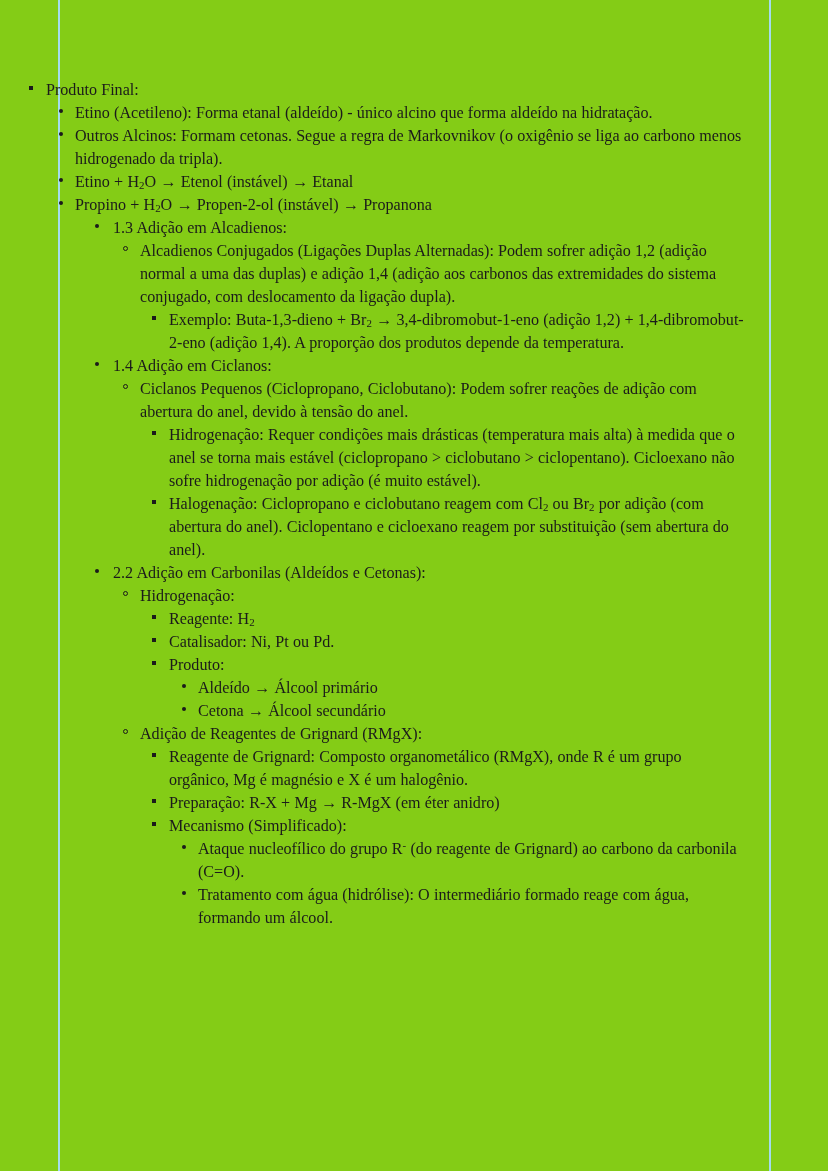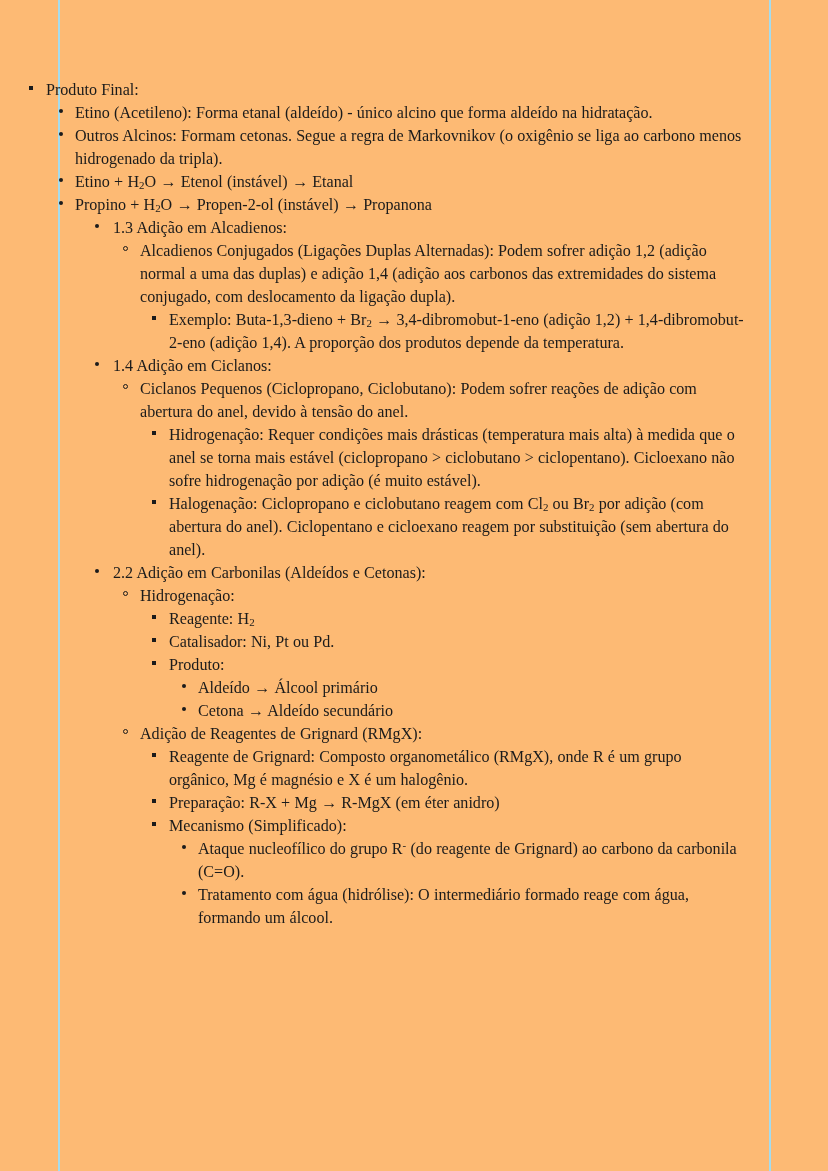--- a/index.html
+++ b/index.html
@@ -6,21 +6,21 @@
   html, body {
     margin: 0;
     padding: 0;
     background: #ffffff;
   }
 
   .page {
     position: relative;
     width: 828px;
     height: 1171px;
-    background: #fdba74;
+    background: #84cc16;
     overflow: hidden;
     box-sizing: border-box;
     font-family: "Liberation Serif", "DejaVu Serif", serif;
     color: #1b1b1b;
   }
 
   
   .edge-rule {
     position: absolute;
     top: 0;
@@ -192,21 +192,21 @@
                 <li class="node lvl3">
                   <div class="line"><span class="marker square"></span><span>Catalisador: Ni, Pt ou Pd.</span></div>
                 </li>
                 <li class="node lvl3">
                   <div class="line"><span class="marker square"></span><span>Produto:</span></div>
                   <ul>
                     <li class="node lvl4">
                       <div class="line"><span class="marker disc"></span><span>Aldeído → Álcool primário</span></div>
                     </li>
                     <li class="node lvl4">
-                      <div class="line"><span class="marker disc"></span><span>Cetona → Aldeído secundário</span></div>
+                      <div class="line"><span class="marker disc"></span><span>Cetona → Álcool secundário</span></div>
                     </li>
                   </ul>
                 </li>
               </ul>
             </li>
             <li class="node lvl2">
               <div class="line"><span class="marker circle"></span><span>Adição de Reagentes de Grignard (RMgX):</span></div>
               <ul>
                 <li class="node lvl3">
                   <div class="line"><span class="marker square"></span><span>Reagente de Grignard: Composto organometálico (RMgX), onde R é um grupo orgânico, Mg é magnésio e X é um halogênio.</span></div>

